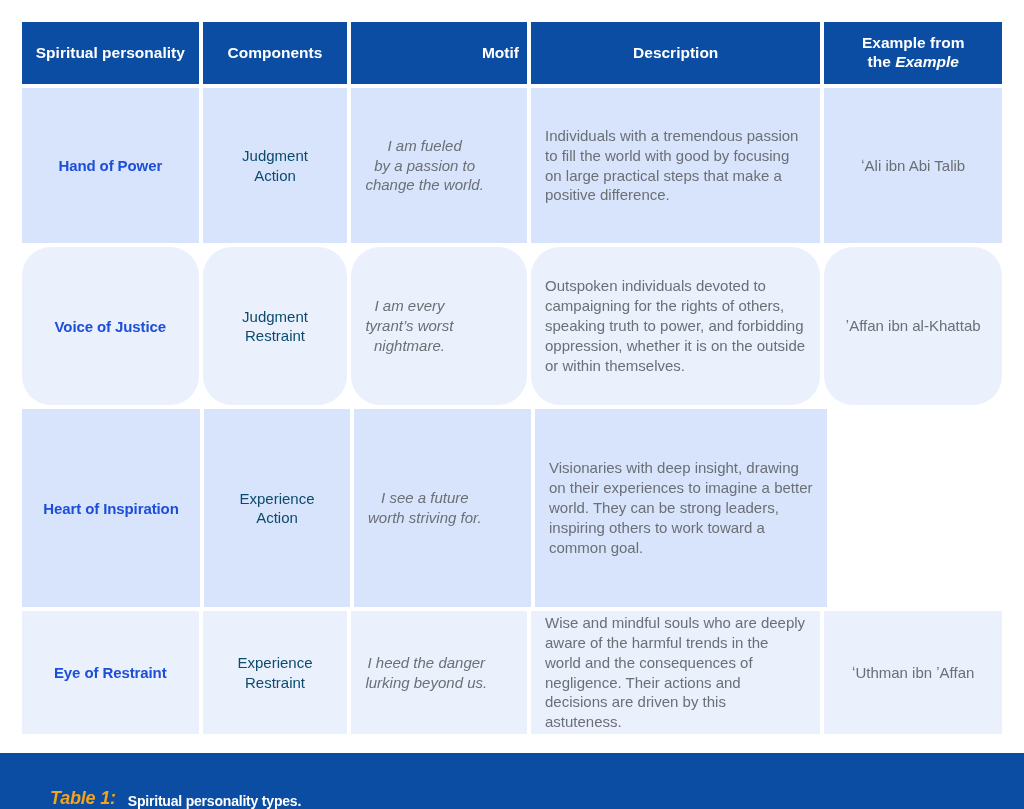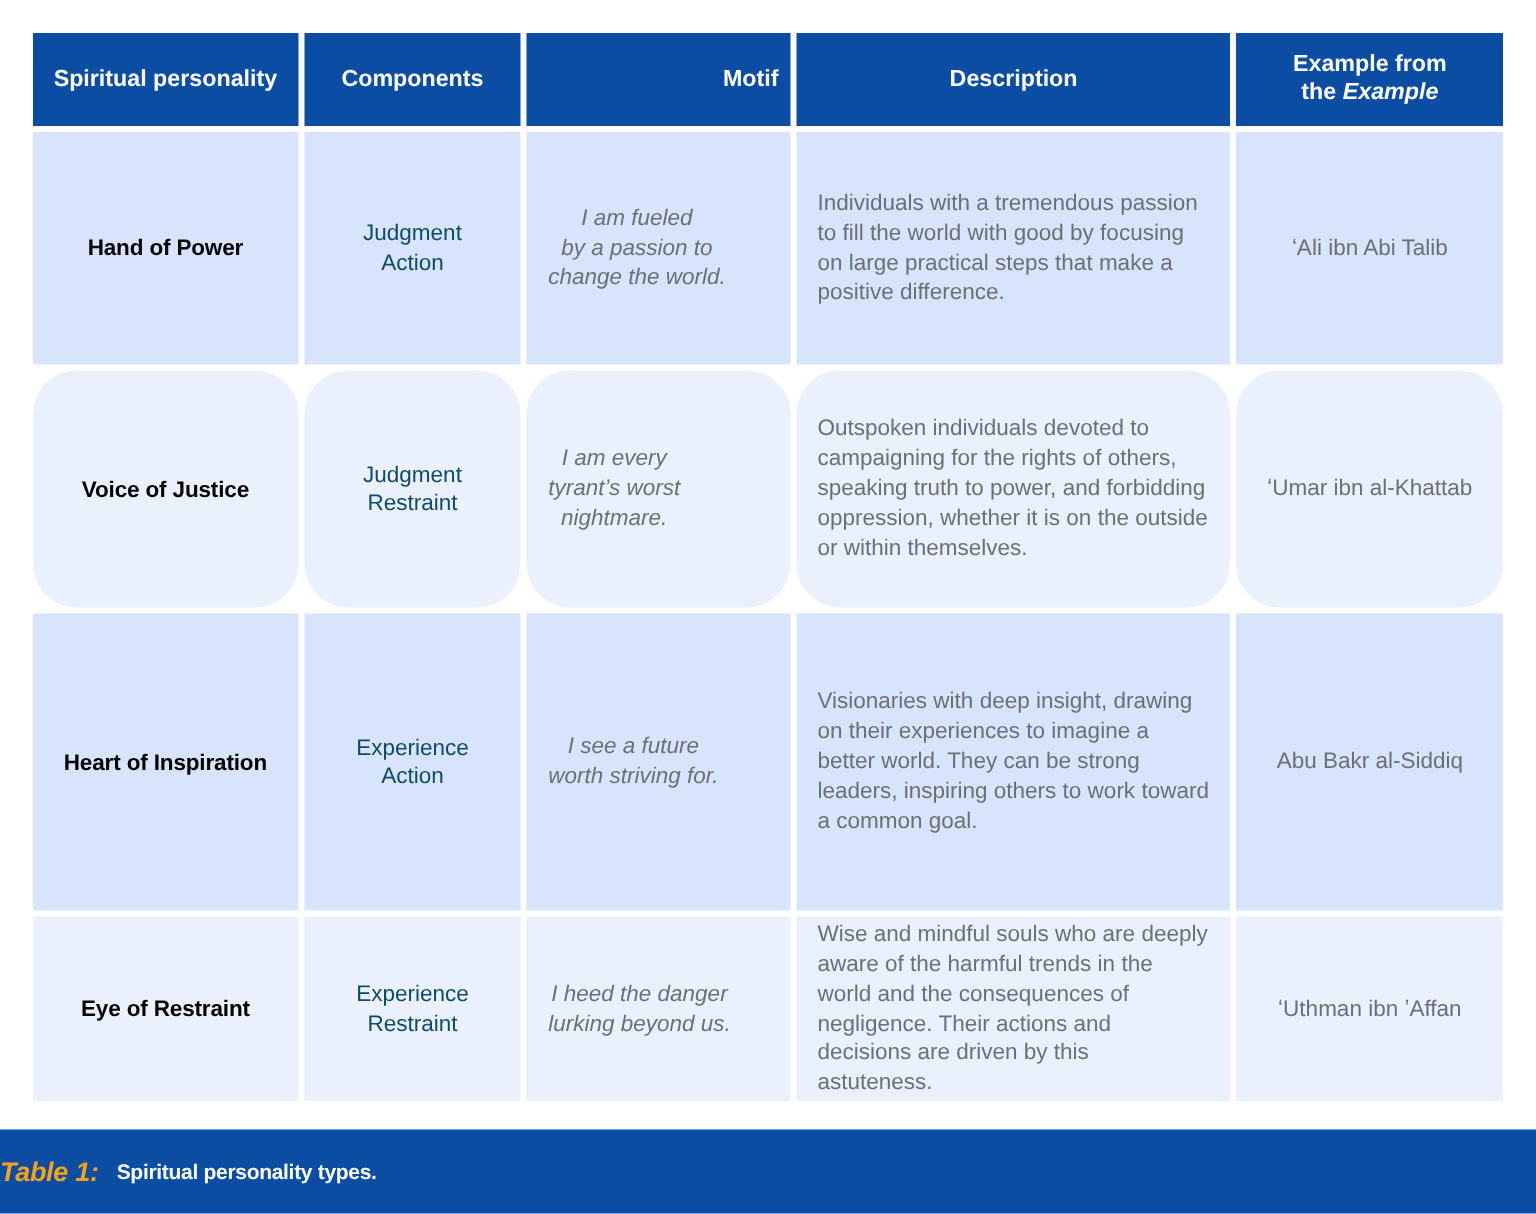--- a/index.html
+++ b/index.html
@@ -64,21 +64,21 @@
   }
   .row-a .tcell { background: #d7e4fb; }
   .row-b .tcell { background: #eaf0fc; }
 
   .r1 .tcell { height: 155px; }
   .r2 .tcell { height: 158px; border-radius: 29px; }
   .r3 .tcell { height: 198px; }
   .r4 .tcell { height: 123px; }
 
   .cell-name {
-    color: #000000;
+    color: #1d4ed8;
     font-weight: bold;
     font-size: 15.5px;
     letter-spacing: -0.1px;
   }
   .cell-components {
     color: #0c4a6e;
     font-weight: normal;
     font-size: 15px;
     line-height: 1.3;
   }
@@ -108,21 +108,22 @@
 
   
   .caption-bar {
     position: absolute;
     left: 0;
     top: 753px;
     width: 1024px;
     height: 56px;
     background: #0b4da2;
     display: flex;
-    align-items: center;
+    align-items: flex-end;
+    padding-left: 50px;
     box-sizing: border-box;
   }
   .caption-label {
     color: #f5a31a;
     font-weight: bold;
     font-style: italic;
     font-size: 18px;
     letter-spacing: -0.2px;
   }
   .caption-text {
@@ -172,31 +173,30 @@
   </div>
 
   <div class="trow body-row row-b r2">
     <div class="tcell c0 cell-name">Voice of Justice</div>
     <div class="tcell c1 cell-components" style="white-space:pre-line">Judgment
 Restraint</div>
     <div class="tcell c2 cell-motif" style="white-space:pre-line">I am every
 tyrant’s worst
 nightmare.</div>
     <div class="tcell c3 cell-desc">Outspoken individuals devoted to campaigning for the rights of others, speaking truth to power, and forbidding oppression, whether it is on the outside or within themselves.</div>
-    <div class="tcell c4 cell-example">ʻUmar ibn al-Khattab</div>
+    <div class="tcell c4 cell-example">ʼAffan ibn al-Khattab</div>
   </div>
 
   <div class="trow body-row row-a r3">
     <div class="tcell c0 cell-name">Heart of Inspiration</div>
     <div class="tcell c1 cell-components" style="white-space:pre-line">Experience
 Action</div>
     <div class="tcell c2 cell-motif" style="white-space:pre-line">I see a future
 worth striving for.</div>
     <div class="tcell c3 cell-desc">Visionaries with deep insight, drawing on their experiences to imagine a better world. They can be strong leaders, inspiring others to work toward a common goal.</div>
-    <div class="tcell c4 cell-example">Abu Bakr al-Siddiq</div>
   </div>
 
   <div class="trow body-row row-b r4">
     <div class="tcell c0 cell-name">Eye of Restraint</div>
     <div class="tcell c1 cell-components" style="white-space:pre-line">Experience
 Restraint</div>
     <div class="tcell c2 cell-motif" style="white-space:pre-line">I heed the danger
 lurking beyond us.</div>
     <div class="tcell c3 cell-desc">Wise and mindful souls who are deeply aware of the harmful trends in the world and the consequences of negligence. Their actions and decisions are driven by this astuteness.</div>
     <div class="tcell c4 cell-example">ʻUthman ibn ʼAffan</div>

